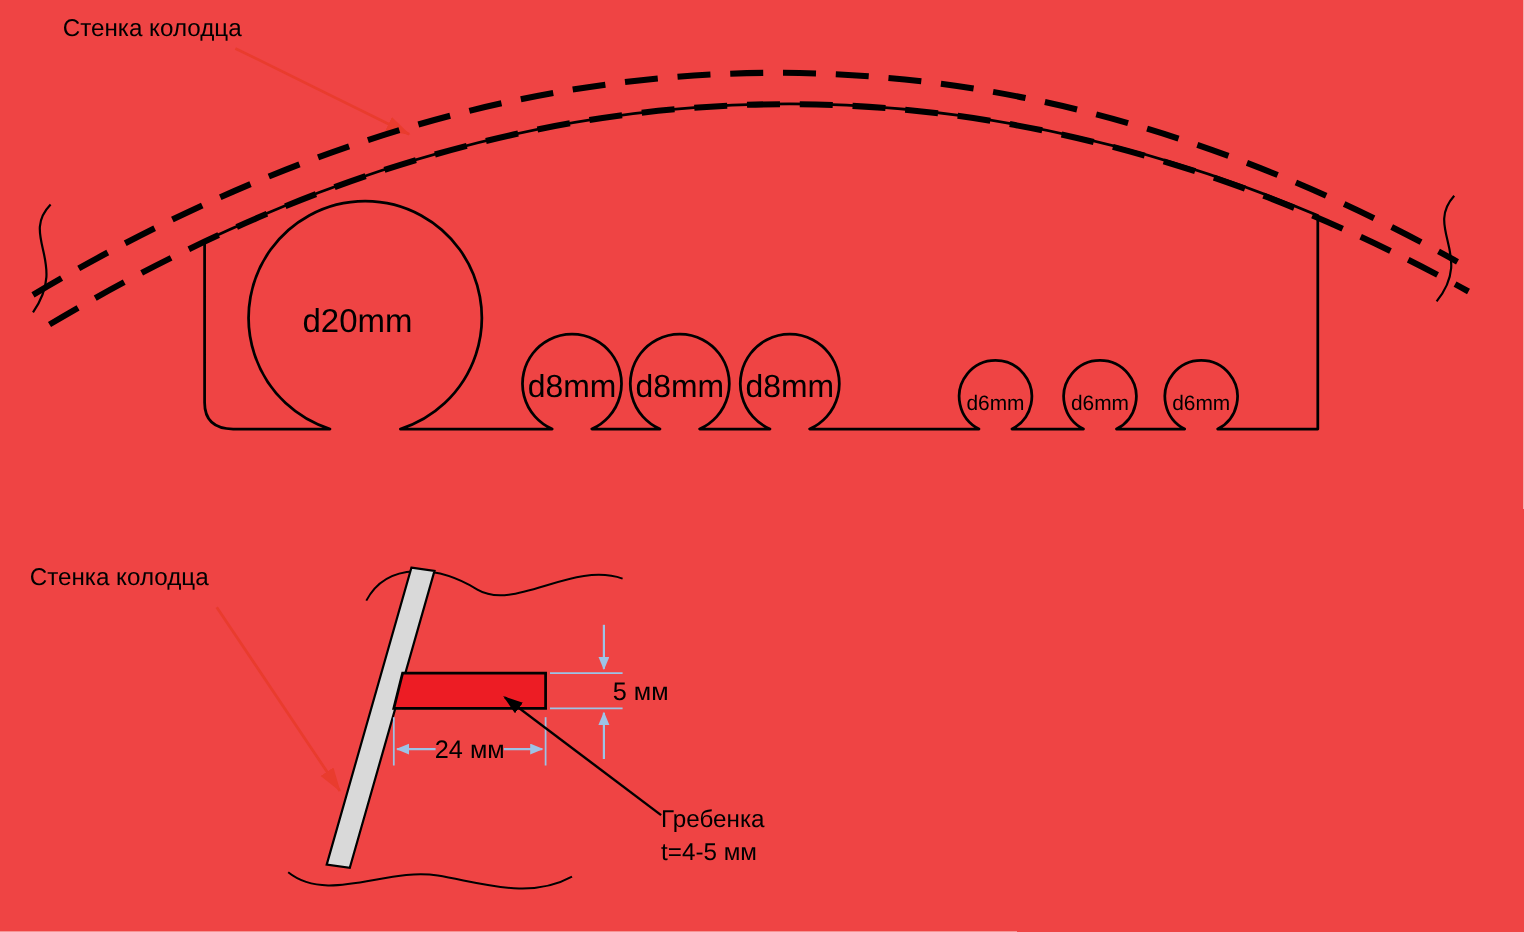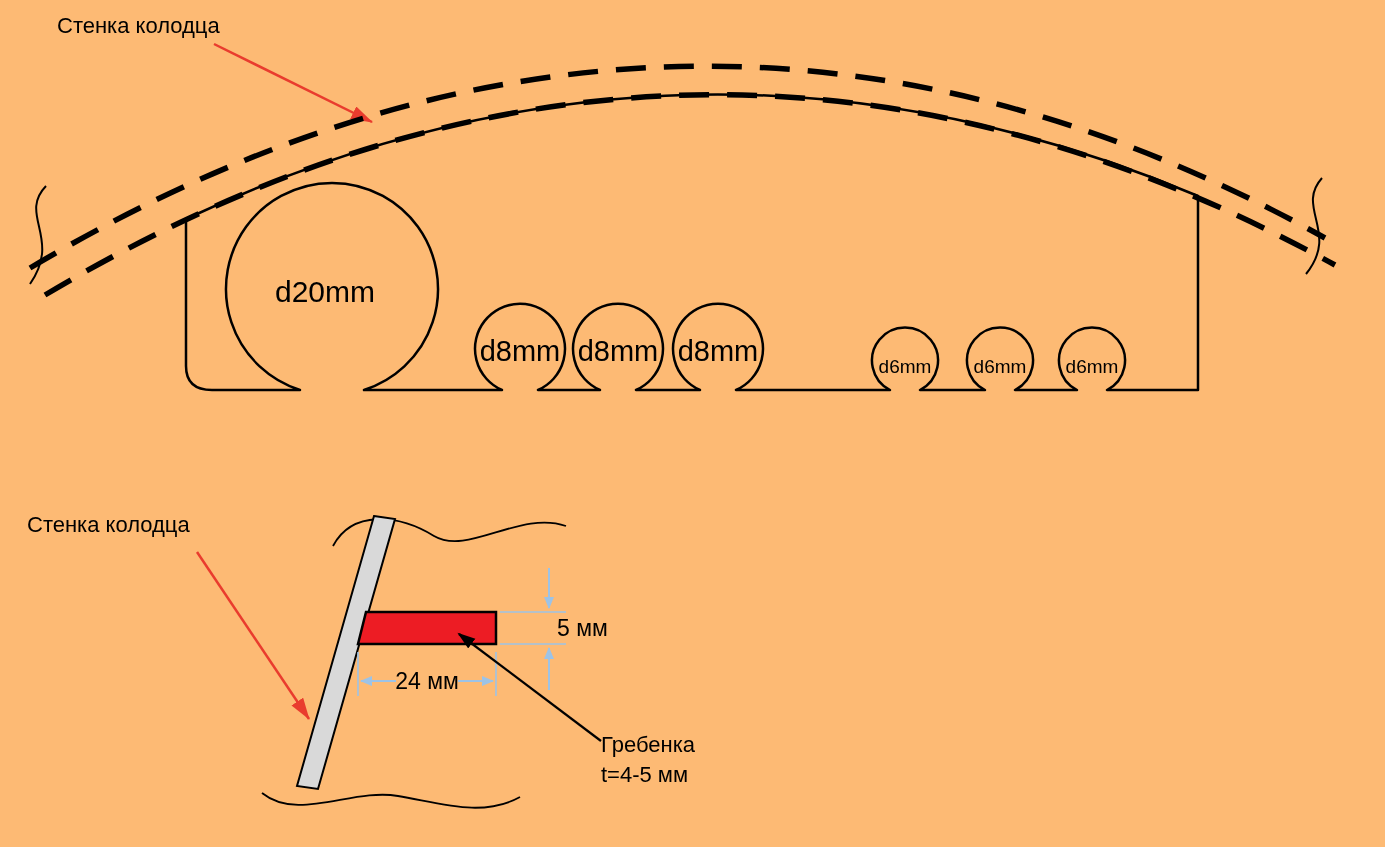--- a/index.html
+++ b/index.html
@@ -8,21 +8,21 @@
     background: #ffffff;
     width: 1385px;
     height: 847px;
     overflow: hidden;
     font-family: "Liberation Sans", sans-serif;
   }
   .canvas {
     position: relative;
     width: 1385px;
     height: 847px;
-    background: #fdba74;
+    background: #ef4444;
   }
   svg text {
     font-family: "Liberation Sans", sans-serif;
     fill: #000000;
   }
   svg .dim-text {
     font-size: 23px;
   }
   svg .label-text {
     font-size: 22px;

